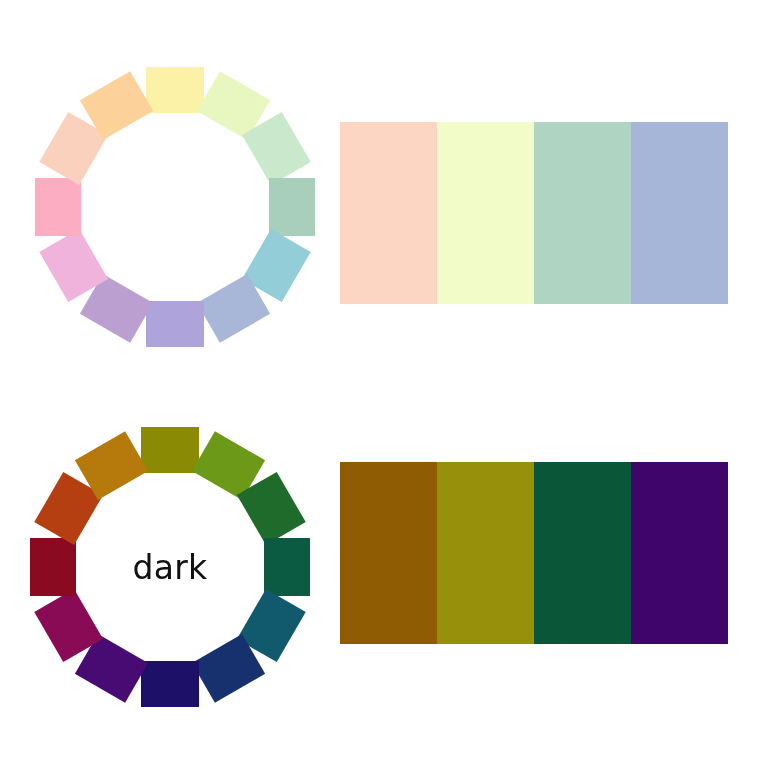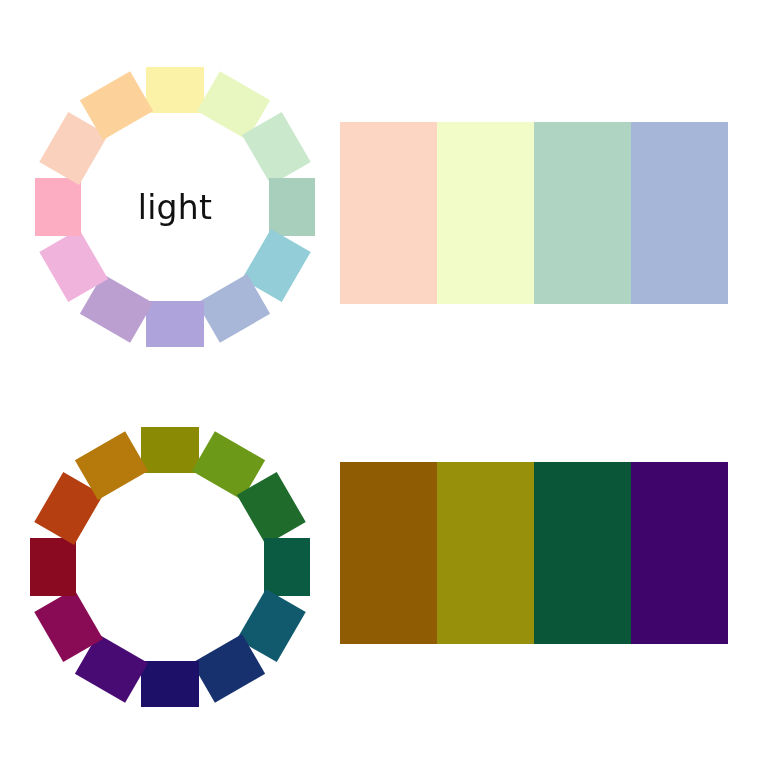--- a/index.html
+++ b/index.html
@@ -112,21 +112,20 @@
         <div class="spoke" style="transform: rotate(270deg) translate(0px, -117px);">
           <div class="swatch" style="background: rgb(252, 173, 194); transform: rotate(-270deg) rotate(270deg);"></div>
         </div>
         <div class="spoke" style="transform: rotate(300deg) translate(0px, -117px);">
           <div class="swatch" style="background: rgb(250, 209, 188); transform: rotate(-300deg) rotate(300deg);"></div>
         </div>
         <div class="spoke" style="transform: rotate(330deg) translate(0px, -117px);">
           <div class="swatch" style="background: rgb(252, 210, 154); transform: rotate(-330deg) rotate(330deg);"></div>
         </div>
       </div>
-    <div class="wheel-label">light</div>
   </div>
 
   <div class="strip" id="strip-light">
       <div class="band" style="background: rgb(253, 214, 195);"></div>
       <div class="band" style="background: rgb(242, 252, 200);"></div>
       <div class="band" style="background: rgb(175, 212, 194);"></div>
       <div class="band" style="background: rgb(166, 182, 216);"></div>
     </div>
 
   <div class="wheel" id="wheel-dark">
@@ -161,20 +160,21 @@
         <div class="spoke" style="transform: rotate(270deg) translate(0px, -117px);">
           <div class="swatch" style="background: rgb(138, 10, 34); transform: rotate(-270deg) rotate(270deg);"></div>
         </div>
         <div class="spoke" style="transform: rotate(300deg) translate(0px, -117px);">
           <div class="swatch" style="background: rgb(181, 63, 16); transform: rotate(-300deg) rotate(300deg);"></div>
         </div>
         <div class="spoke" style="transform: rotate(330deg) translate(0px, -117px);">
           <div class="swatch" style="background: rgb(181, 122, 11); transform: rotate(-330deg) rotate(330deg);"></div>
         </div>
       </div>
+    <div class="wheel-label">dark</div>
   </div>
 
   <div class="strip" id="strip-dark">
       <div class="band" style="background: rgb(143, 92, 4);"></div>
       <div class="band" style="background: rgb(151, 144, 10);"></div>
       <div class="band" style="background: rgb(10, 86, 57);"></div>
       <div class="band" style="background: rgb(64, 5, 107);"></div>
     </div>
 
 </div>

